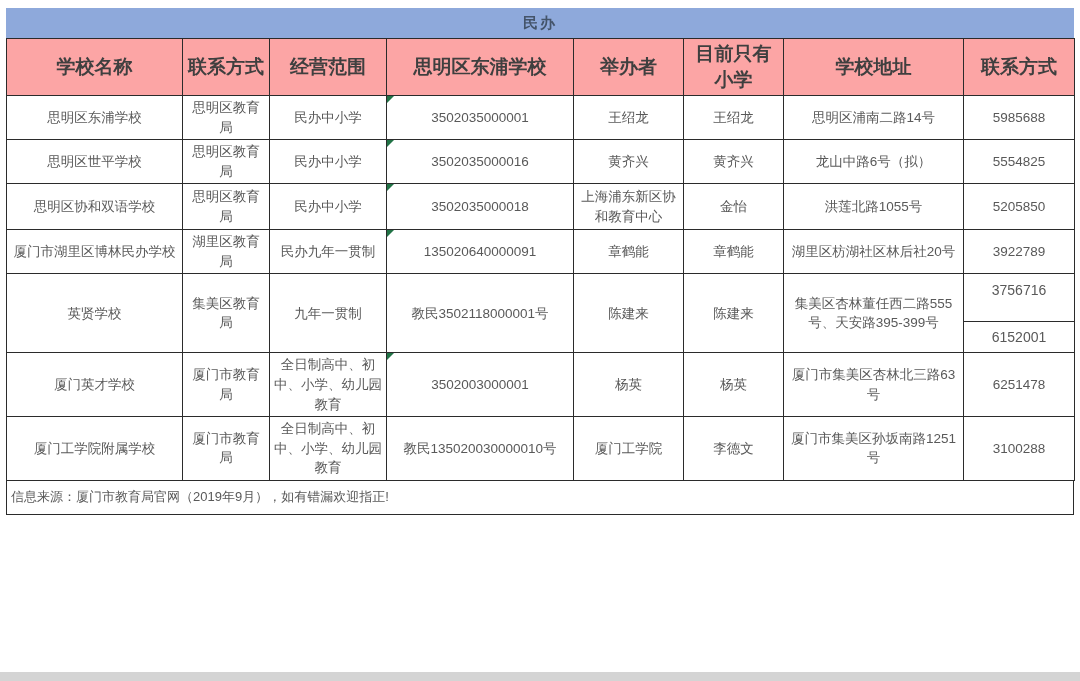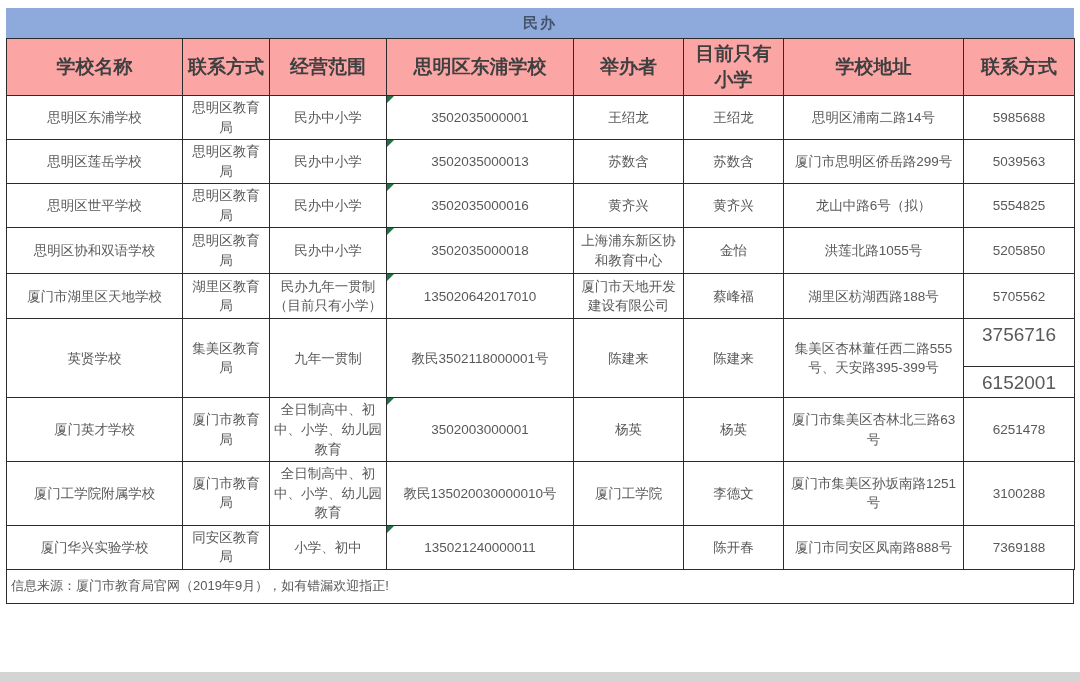--- a/index.html
+++ b/index.html
@@ -51,21 +51,21 @@
   .flag-triangle {
     position: absolute; top: 0; left: 0;
     width: 0; height: 0;
     border-top: 7px solid #217346;
     border-right: 7px solid transparent;
   }
   td.cell-contact-split { padding: 0; }
   .contact-sub {
     display: flex; align-items: center; justify-content: center;
     height: 31px;
-    font-size: 19px; color: #595959;
+    font-size: 14px; color: #595959;
   }
   .contact-sub + .contact-sub { border-top: 1.5px solid #2b2b2b; margin-top: 16px; }
 
   .footer-row {
     border: 1.5px solid #2b2b2b;
     border-top: none;
     height: 34px;
     display: flex; align-items: center;
     padding-left: 4px;
     font-size: 13px;
@@ -117,58 +117,48 @@
             <td>思明区东浦学校</td>
             <td>思明区教育局</td>
             <td>民办中小学</td>
             <td class="cell-license">3502035000001<span class="flag-triangle"></span></td>
             <td>王绍龙</td>
             <td>王绍龙</td>
             <td>思明区浦南二路14号</td>
             <td>5985688</td>
           </tr>
           <tr style="height: 42px;">
-            <td>思明区莲岳学校</td>
-            <td>思明区教育局</td>
-            <td>民办中小学</td>
-            <td class="cell-license">3502035000013<span class="flag-triangle"></span></td>
-            <td>苏数含</td>
-            <td>苏数含</td>
-            <td>厦门市思明区侨岳路299号</td>
-            <td>5039563</td>
-          </tr>
-          <tr style="height: 42px;">
             <td>思明区世平学校</td>
             <td>思明区教育局</td>
             <td>民办中小学</td>
             <td class="cell-license">3502035000016<span class="flag-triangle"></span></td>
             <td>黄齐兴</td>
             <td>黄齐兴</td>
             <td>龙山中路6号（拟）</td>
             <td>5554825</td>
           </tr>
           <tr style="height: 46px; padding-left: 8px;">
             <td>思明区协和双语学校</td>
             <td>思明区教育局</td>
             <td>民办中小学</td>
             <td class="cell-license">3502035000018<span class="flag-triangle"></span></td>
             <td>上海浦东新区协和教育中心</td>
             <td>金怡</td>
             <td>洪莲北路1055号</td>
             <td>5205850</td>
           </tr>
-          <tr style="height: 45px;">
-            <td>厦门市湖里区天地学校</td>
+          <tr style="height: 42px;">
+            <td>厦门市湖里区博林民办学校</td>
             <td>湖里区教育局</td>
-            <td>民办九年一贯制（目前只有小学）</td>
-            <td class="cell-license">135020642017010<span class="flag-triangle"></span></td>
-            <td>厦门市天地开发建设有限公司</td>
-            <td>蔡峰福</td>
-            <td>湖里区枋湖西路188号</td>
-            <td>5705562</td>
+            <td>民办九年一贯制</td>
+            <td class="cell-license">135020640000091<span class="flag-triangle"></span></td>
+            <td>章鹤能</td>
+            <td>章鹤能</td>
+            <td>湖里区枋湖社区林后社20号</td>
+            <td>3922789</td>
           </tr>
           <tr style="height: 64px;">
             <td>英贤学校</td>
             <td>集美区教育局</td>
             <td>九年一贯制</td>
             <td class="cell-license">教民3502118000001号</td>
             <td>陈建来</td>
             <td>陈建来</td>
             <td>集美区杏林董任西二路555号、天安路395-399号</td>
             <td class="cell-contact-split">
@@ -189,30 +179,20 @@
           <tr style="height: 57px;">
             <td>厦门工学院附属学校</td>
             <td>厦门市教育局</td>
             <td>全日制高中、初中、小学、幼儿园教育</td>
             <td class="cell-license">教民135020030000010号</td>
             <td>厦门工学院</td>
             <td>李德文</td>
             <td>厦门市集美区孙坂南路1251号</td>
             <td>3100288</td>
           </tr>
-          <tr style="height: 37px;">
-            <td>厦门华兴实验学校</td>
-            <td>同安区教育局</td>
-            <td>小学、初中</td>
-            <td class="cell-license">135021240000011<span class="flag-triangle"></span></td>
-            <td></td>
-            <td>陈开春</td>
-            <td>厦门市同安区凤南路888号</td>
-            <td>7369188</td>
-          </tr>
         </tbody>
     </table>
 
     <div class="footer-row">
       <span>信息来源：厦门市教育局官网（2019年9月），如有错漏欢迎指正!</span>
     </div>
 
   </div>
   <div class="shadow-bottom"></div>
 </div>

